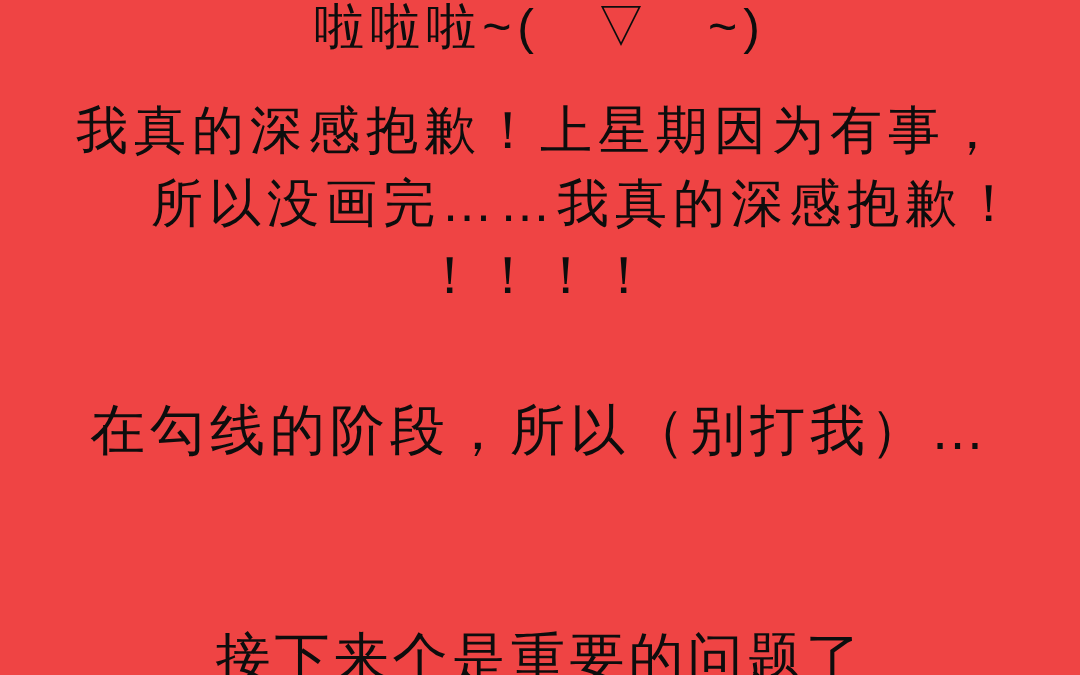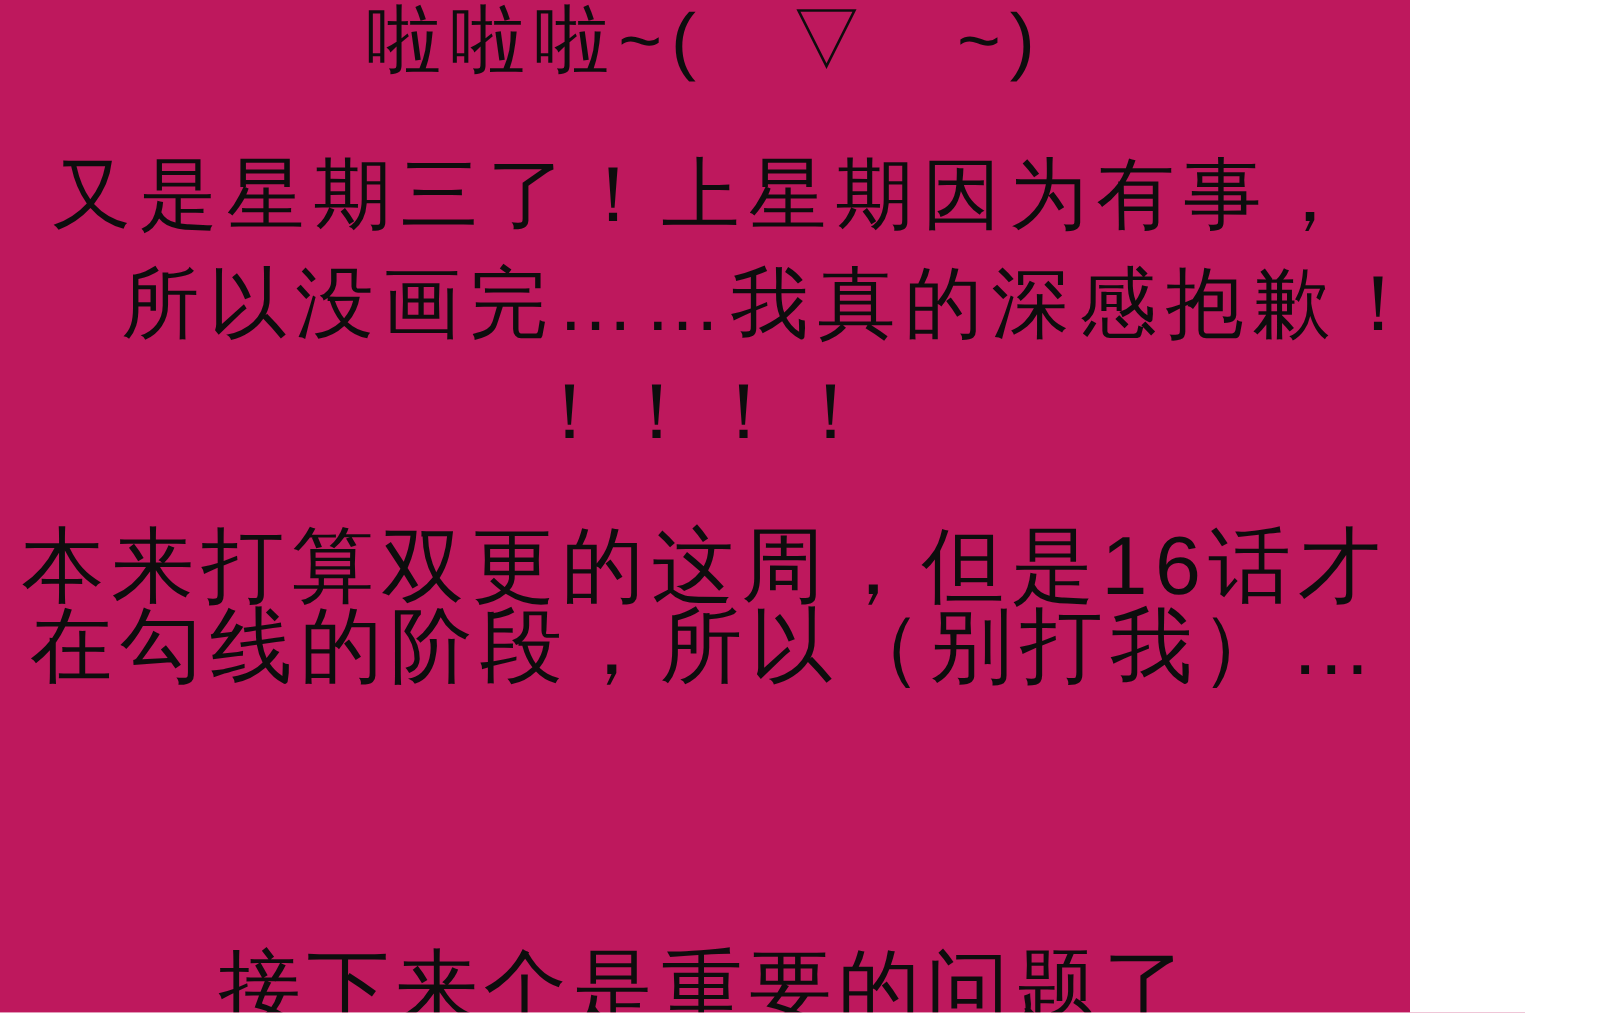--- a/index.html
+++ b/index.html
@@ -2,23 +2,23 @@
 <html><head>
 <meta charset="utf-8">
 <style>
   html, body {
     margin: 0;
     padding: 0;
     background: #ffffff;
   }
   .canvas {
     position: relative;
-    width: 940px;
+    width: 1080px;
     height: 675px;
-    background: #be185d;
+    background: #ef4444;
     overflow: hidden;
     font-family: "Liberation Sans", sans-serif;
   }
   .text-line {
     position: absolute;
     left: 0;
     width: 100%;
     text-align: center;
     color: #0d0d0d;
     line-height: 1;
@@ -61,24 +61,23 @@
     font-size: 55px;
     letter-spacing: 4px;
   }
 </style>
 </head>
 <body>
 
 <div class="canvas">
   <div class="text-line l-kaomoji">啦啦啦~(　▽　~)</div>
 
-  <div class="text-line l-p1a">又是星期三了！上星期因为有事，</div>
+  <div class="text-line l-p1a">我真的深感抱歉！上星期因为有事，</div>
 
   <div class="text-line l-p1b">所以没画完……我真的深感抱歉！</div>
 
   <div class="text-line l-excl">！！！！</div>
 
-  <div class="text-line l-p2a">本来打算双更的这周，但是16话才</div>
 
   <div class="text-line l-p2b">在勾线的阶段，所以（别打我）…</div>
 
   <div class="text-line l-p3">接下来个是重要的问题了</div>
 </div>
 
 </body></html>

